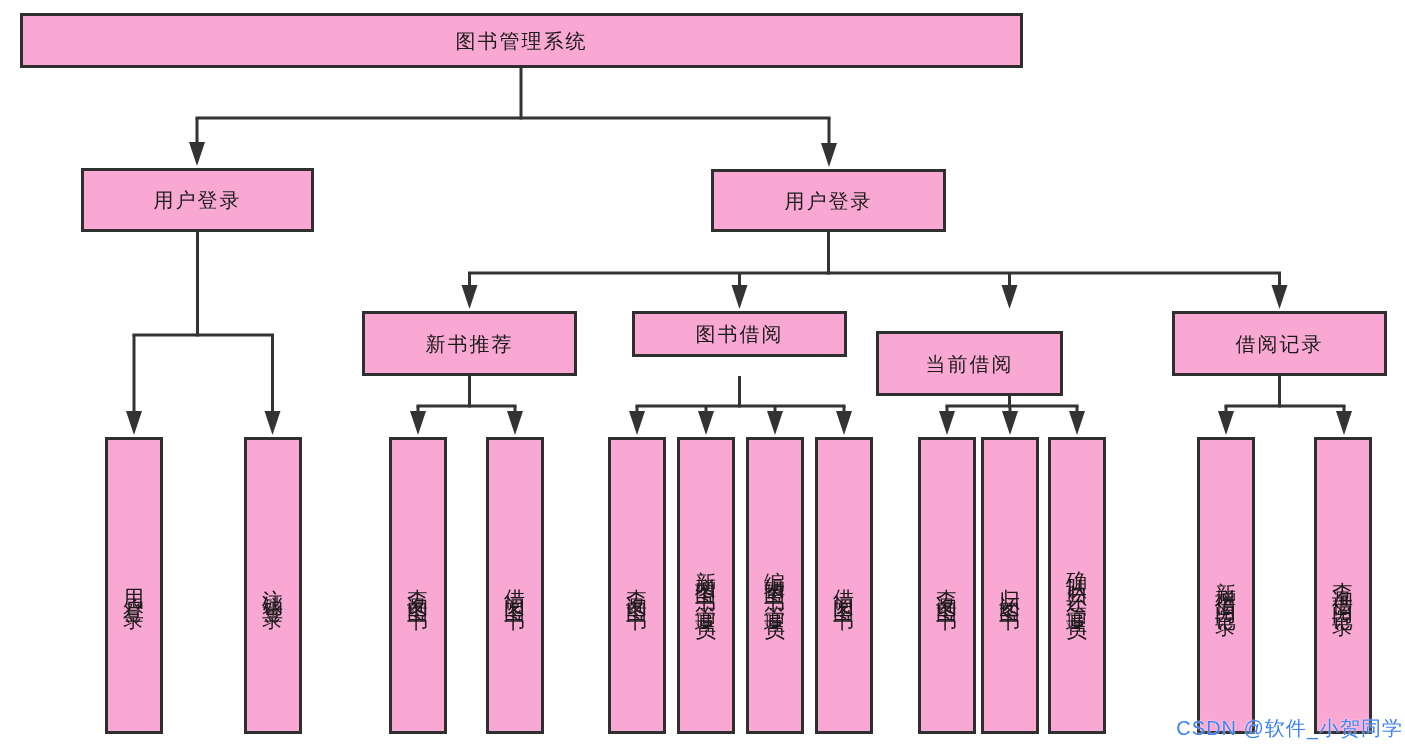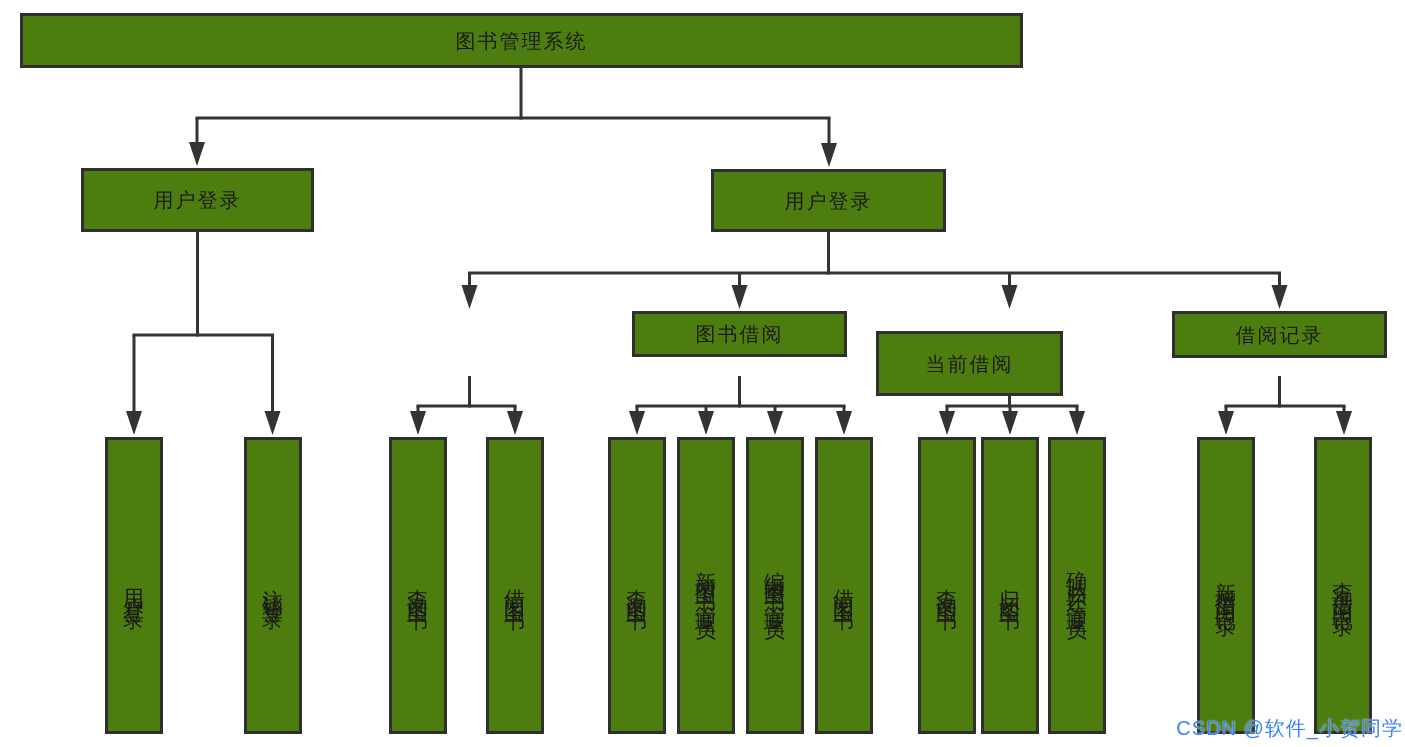--- a/index.html
+++ b/index.html
@@ -21,21 +21,21 @@
     stroke: #333333;
     stroke-width: 3;
   }
   #edges polygon {
     fill: #333333;
     stroke: none;
   }
   .box {
     position: absolute;
     box-sizing: border-box;
-    background: #4d7c0f;
+    background: #f9a8d4;
     border: 3px solid #2f2f2f;
     display: flex;
     align-items: center;
     justify-content: center;
     text-align: center;
   }
   .box.h {
     font-size: 20px;
     letter-spacing: 2px;
     line-height: 1;
@@ -138,23 +138,24 @@
       <line x1="1344" y1="406" x2="1344" y2="419"></line>
       <polygon points="1336,411 1352,411 1344,435"></polygon>
     </g>
   </svg>
 
   <div class="box h" style="left:20px; top:13px; width:1003px; height:55px;">图书管理系统</div>
 
   <div class="box h" style="left:81px; top:168px; width:233px; height:64px;">用户登录</div>
   <div class="box h" style="left:711px; top:169px; width:235px; height:63px;">用户登录</div>
 
+  <div class="box h" style="left:362px; top:311px; width:215px; height:65px;">新书推荐</div>
   <div class="box h" style="left:632px; top:311px; width:215px; height:46px;">图书借阅</div>
   <div class="box h" style="left:876px; top:311px; width:187px; height:65px;margin-top:20px;">当前借阅</div>
-  <div class="box h" style="left:1172px; top:311px; width:215px; height:47px;">借阅记录</div>
+  <div class="box h" style="left:1172px; top:311px; width:215px; height:65px;">借阅记录</div>
 
   <div class="box v" style="left:105px; top:437px; width:58px; height:297px;">用户登录</div>
   <div class="box v" style="left:244px; top:437px; width:58px; height:297px;">注销登录</div>
 
   <div class="box v" style="left:389px; top:437px; width:58px; height:297px;">查询图书</div>
   <div class="box v" style="left:486px; top:437px; width:58px; height:297px;">借阅图书</div>
 
   <div class="box v" style="left:608px; top:437px; width:58px; height:297px;">查询图书</div>
   <div class="box v" style="left:677px; top:437px; width:58px; height:297px;">新增图书（管理员）</div>
   <div class="box v" style="left:746px; top:437px; width:58px; height:297px;">编辑图书（管理员）</div>

